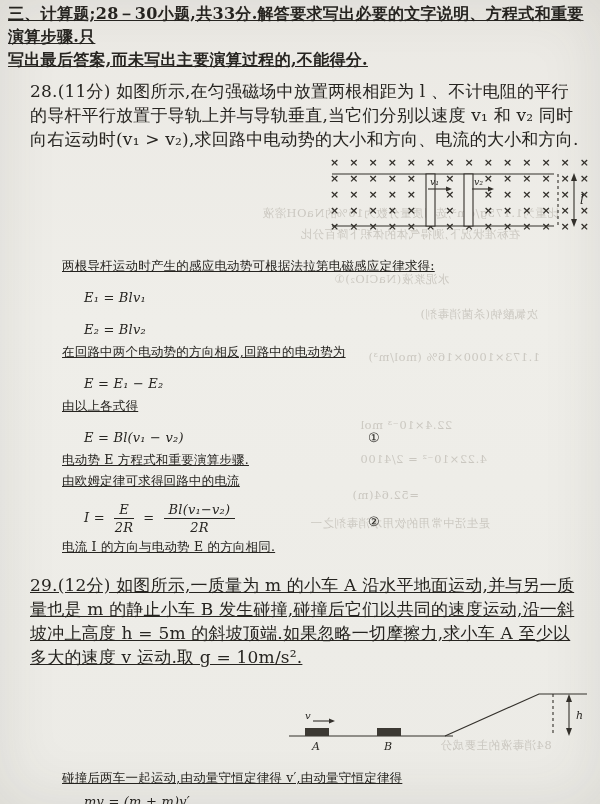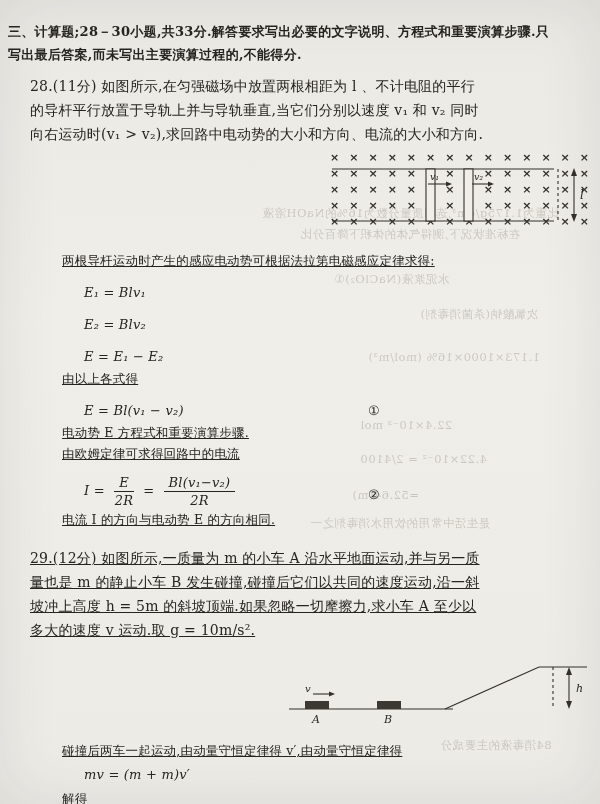--- a/index.html
+++ b/index.html
@@ -8,23 +8,23 @@
     background:#edebe6;
     background-image:linear-gradient(180deg,#ebe9e4 0%, #efeee9 40%, #ecebe6 100%);
     box-shadow: inset 0 0 60px rgba(60,55,45,.10);
     font-family:"DejaVu Serif","Liberation Serif",serif;
     color:#262420;
     overflow:hidden;
     position:relative;
   }
   .content { position:relative; z-index:2; }
 
-  .header { font-size:13px; font-weight:bold; line-height:23px; margin:20px 10px 0 8px; letter-spacing:.3px; }
+  .header { font-size:16px; font-weight:bold; line-height:23px; margin:2px 10px 0 8px; letter-spacing:.3px;text-decoration:underline; }
 
-  .prob { font-size:14px; line-height:24px; margin:8px 16px 0 30px; letter-spacing:.2px; }
+  .prob { font-size:17px; line-height:24px; margin:8px 16px 0 30px; letter-spacing:.2px; }
   .prob .pline { white-space:nowrap; }
 
   .figwrap28 { display:flex; justify-content:flex-end; margin:2px 8px 0 0; height:96px; }
   .figwrap29 { display:flex; justify-content:flex-end; margin:4px 10px 0 0; height:84px; }
 
   svg { overflow:visible; }
   .xrow { font-size:11px; font-weight:bold; letter-spacing:10px; fill:#33302b; font-family:"DejaVu Sans",sans-serif; }
   .figlab { font-style:italic; fill:#2a2824; }
   .stroke { stroke:#33302b; stroke-width:1.1; fill:none; }
   .fillshape { fill:#33302b; stroke:none; }
@@ -107,20 +107,21 @@
       <polygon class="fillshape" points="245,28 251,28 248,20"></polygon>
       <polygon class="fillshape" points="245,66 251,66 248,74"></polygon>
       <text class="figlab" x="254" y="51" font-size="12">l</text>
     </svg>
   </div>
 
   <div class="sol">
     <div class="stext">两根导杆运动时产生的感应电动势可根据法拉第电磁感应定律求得:</div>
     <div class="eqline"><span>E₁ = Blv₁</span></div>
     <div class="eqline"><span>E₂ = Blv₂</span></div>
+    <div class="stext">在回路中两个电动势的方向相反,回路中的电动势为</div>
     <div class="eqline"><span>E = E₁ − E₂</span></div>
     <div class="stext">由以上各式得</div>
     <div class="eqline">
       <span>E = Bl(v₁ − v₂)</span>
       <span class="mark">①</span>
     </div>
     <div class="stext">电动势 E 方程式和重要演算步骤.</div>
     <div class="stext">由欧姆定律可求得回路中的电流</div>
     <div class="eqline">
       <span>I</span>

